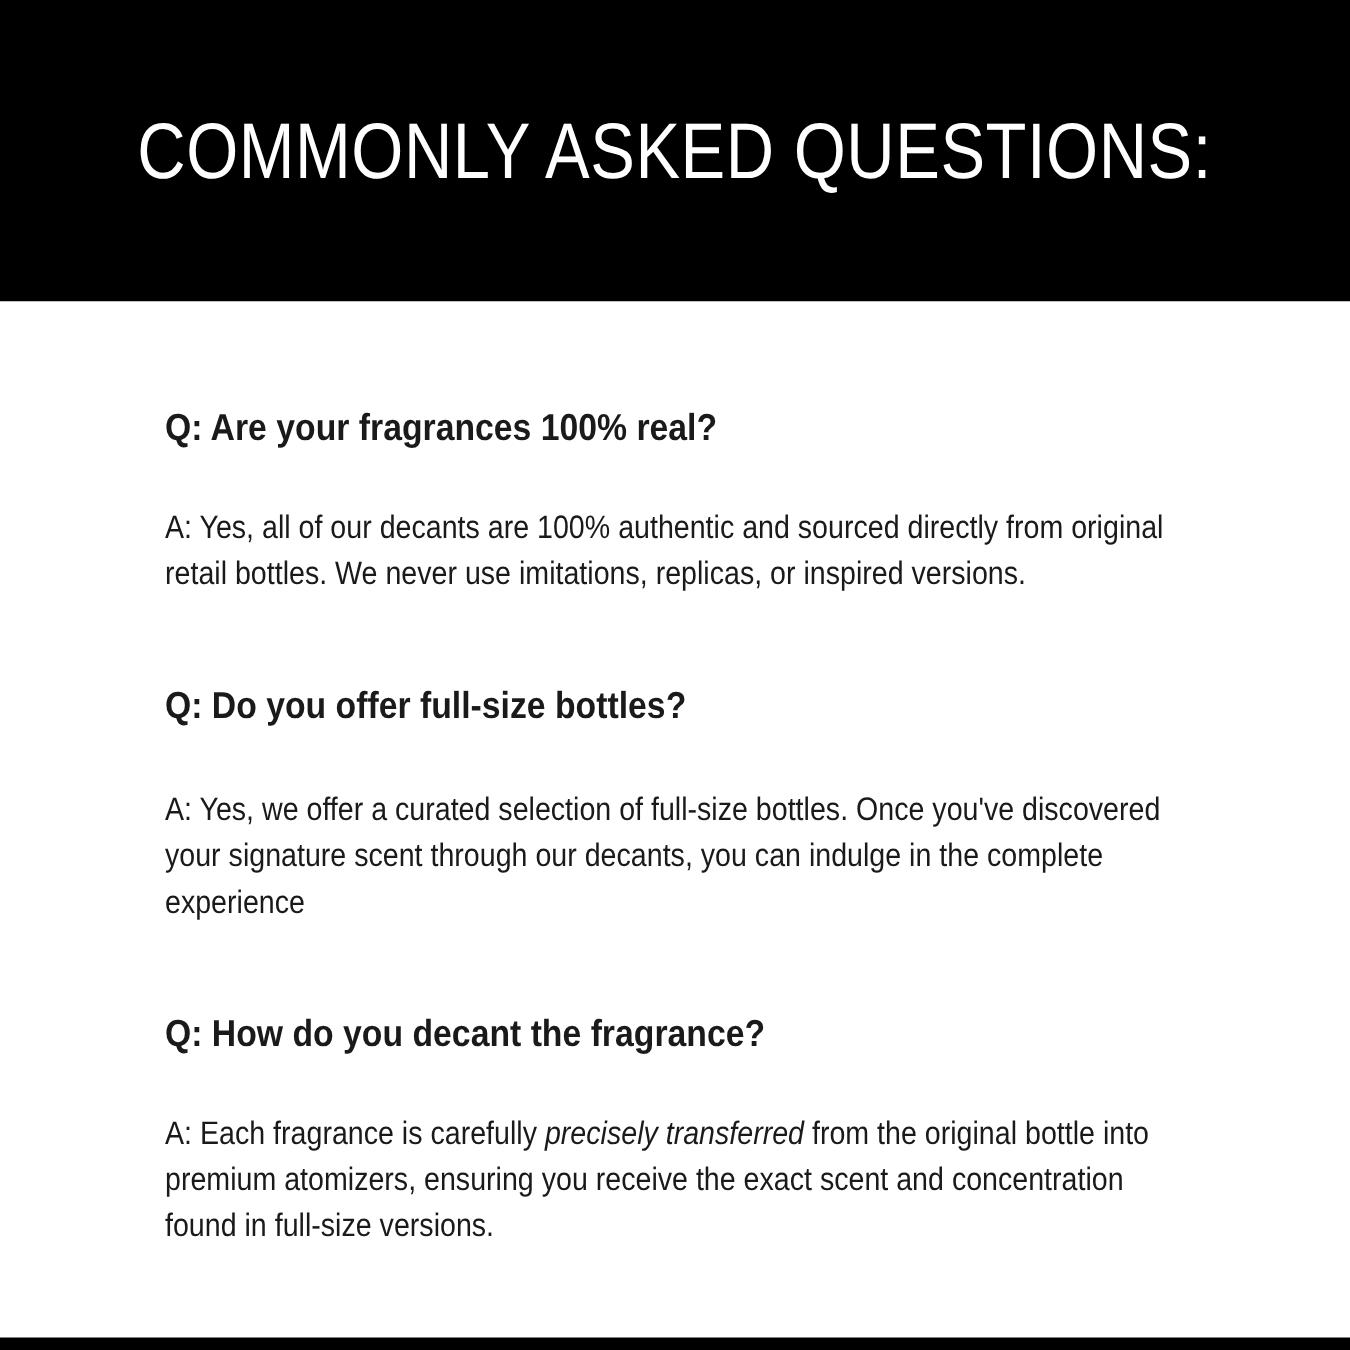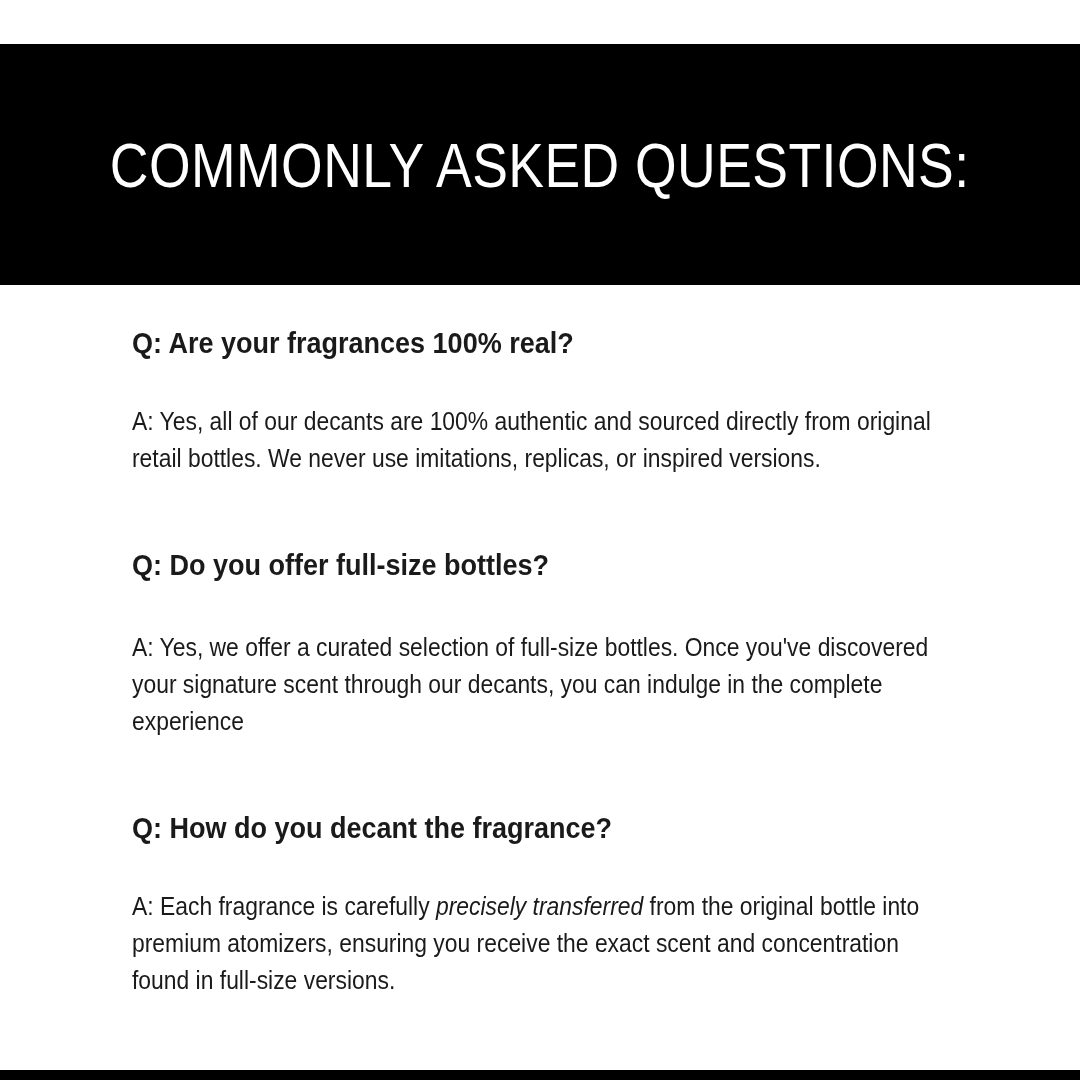--- a/index.html
+++ b/index.html
@@ -14,21 +14,20 @@
   }
   .header {
     position: absolute;
     top: 0; left: 0;
     width: 1080px;
     height: 241px;
     background: #000000;
     display: flex;
     align-items: center;
     justify-content: center;
-    margin-top: 44px;
   }
   .header h1 {
     color: #ffffff;
     font-size: 63px;
     font-weight: 400;
     letter-spacing: 0.5px;
     white-space: nowrap;
     transform: scaleX(0.85);
     transform-origin: center center;
   }

